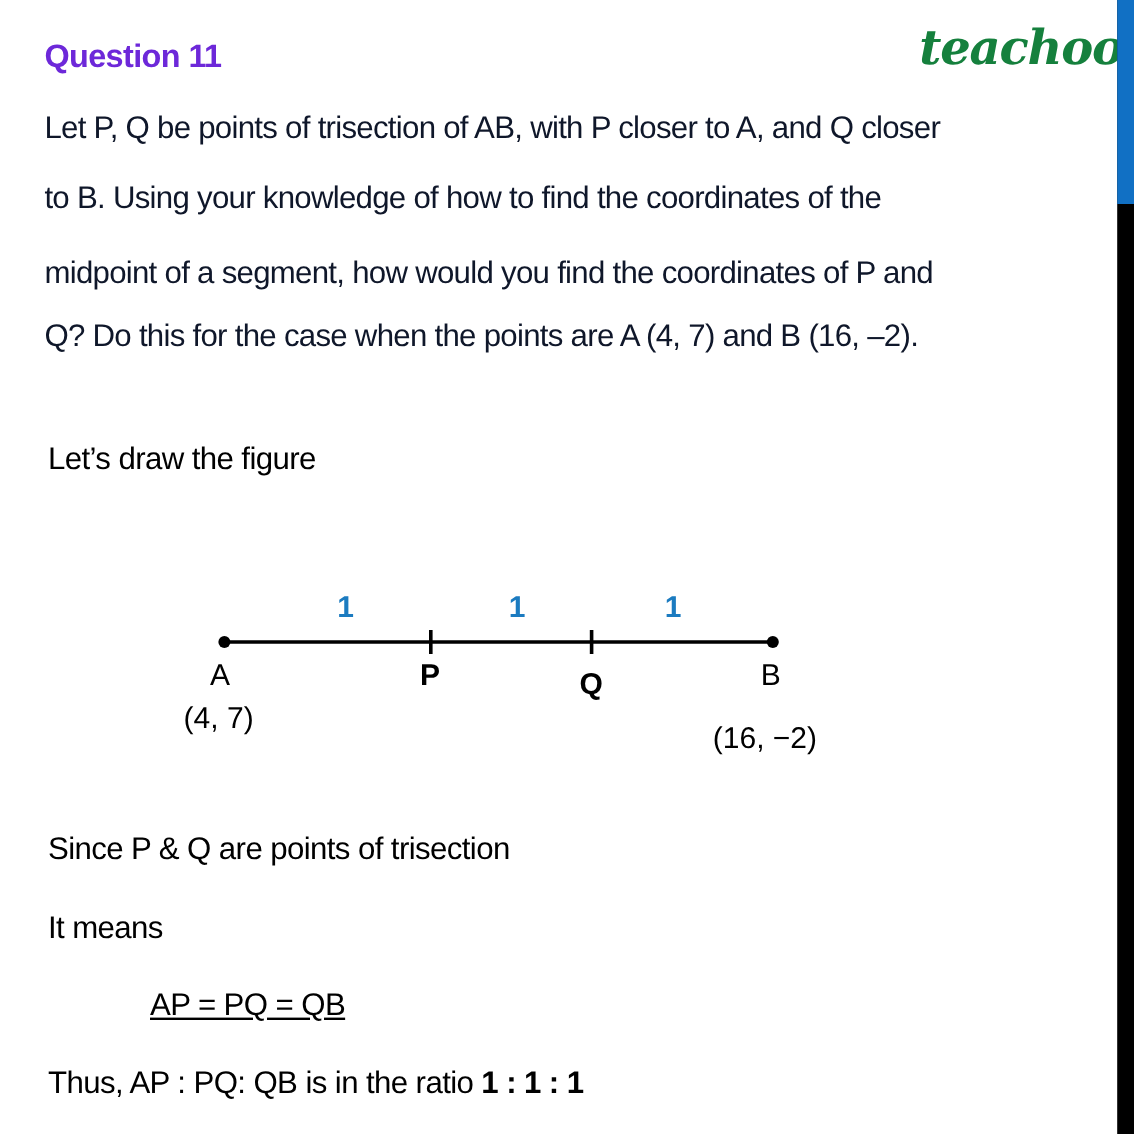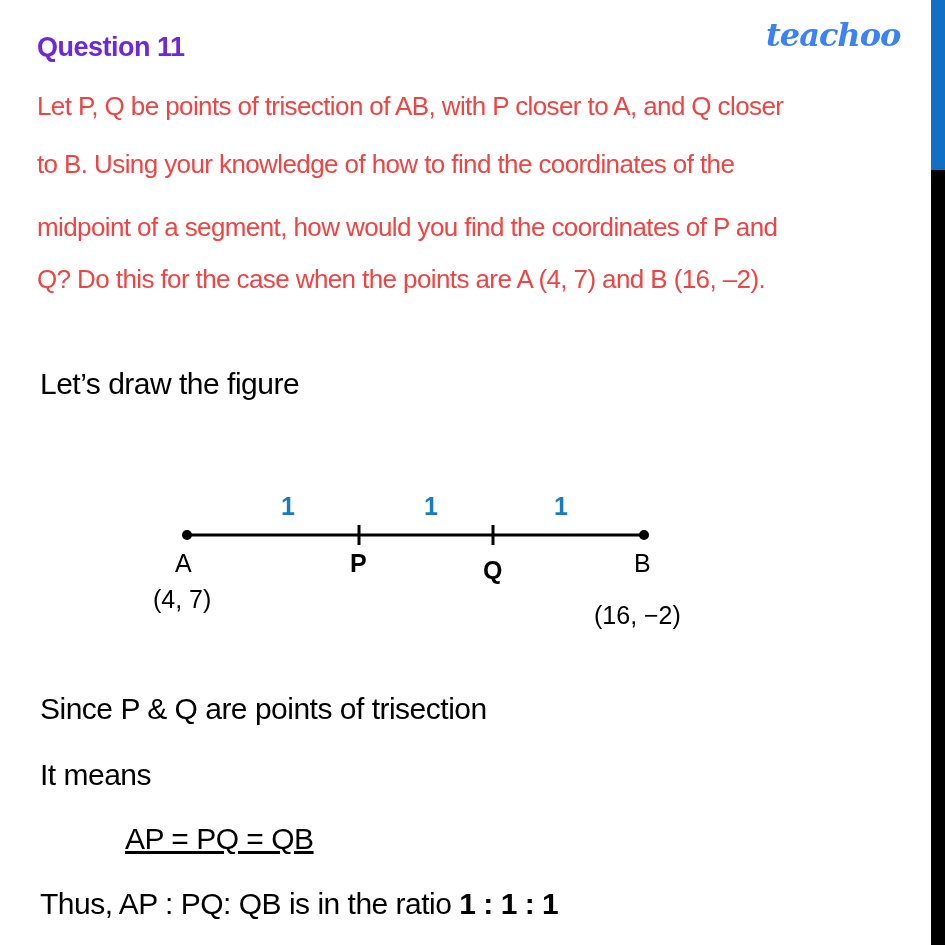--- a/index.html
+++ b/index.html
@@ -7,28 +7,28 @@
       width: 945px; height: 945px; position: relative; overflow: hidden;
       background: #ffffff;
       font-family: "Liberation Sans", "DejaVu Sans", sans-serif;
     }
     .abs { position: absolute; white-space: nowrap; }
     .title {
       left: 37px; top: 32px; font-size: 27px; font-weight: bold; color: #6d28d9;
       letter-spacing: -0.5px;
     }
     .logo {
-      left: 766px; top: 16px; font-size: 32px; font-weight: bold; font-style: italic;
-      color: #3b82f6; font-family: "DejaVu Serif", serif; letter-spacing: -1px;
+      left: 766px; top: 16px; font-size: 40px; font-weight: bold; font-style: italic;
+      color: #15803d; font-family: "DejaVu Serif", serif; letter-spacing: -1px;
     }
     .qline {
-      left: 37px; font-size: 26px; color: #ef4444; letter-spacing: -0.6px; text-align: right;
+      left: 37px; font-size: 26px; color: #0f172a; letter-spacing: -0.6px; text-align: right;
     }
     .body-text {
-      left: 40px; font-size: 30px; color: #000; letter-spacing: -0.5px;
+      left: 40px; font-size: 26px; color: #000; letter-spacing: -0.5px;
     }
     .indent { left: 125px; text-decoration: underline; }
     .seg-label { font-size: 25px; font-weight: bold; color: #1b7bc0; }
     .pt-label { font-size: 25px; color: #000; }
     .pt-bold { font-size: 25px; font-weight: bold; color: #000; }
     .scroll-track {
       position: absolute; left: 931px; top: 0; width: 14px; height: 945px; background: #000;
     }
     .scroll-thumb {
       position: absolute; left: 931px; top: 0; width: 14px; height: 170px; background: #1170c4;

